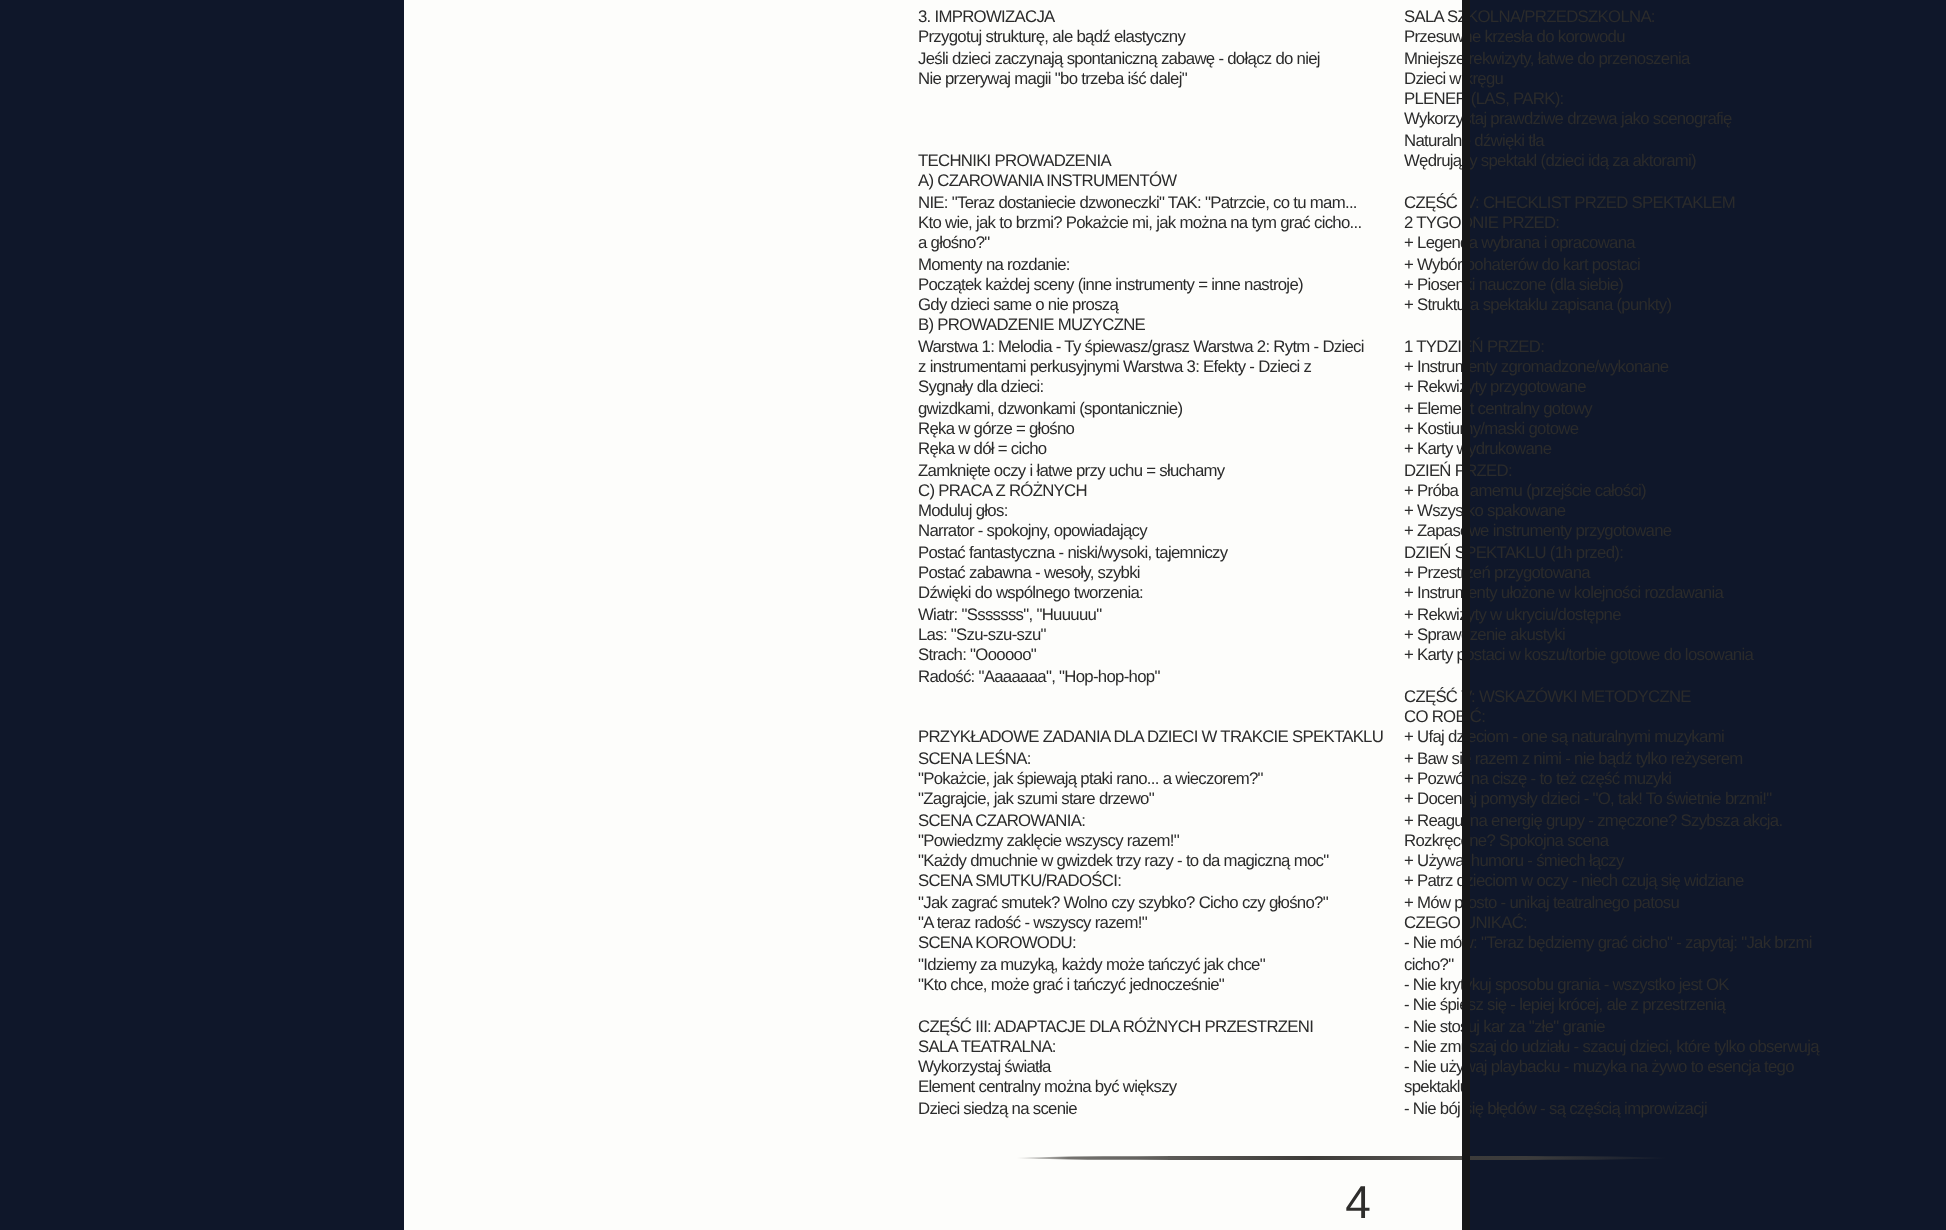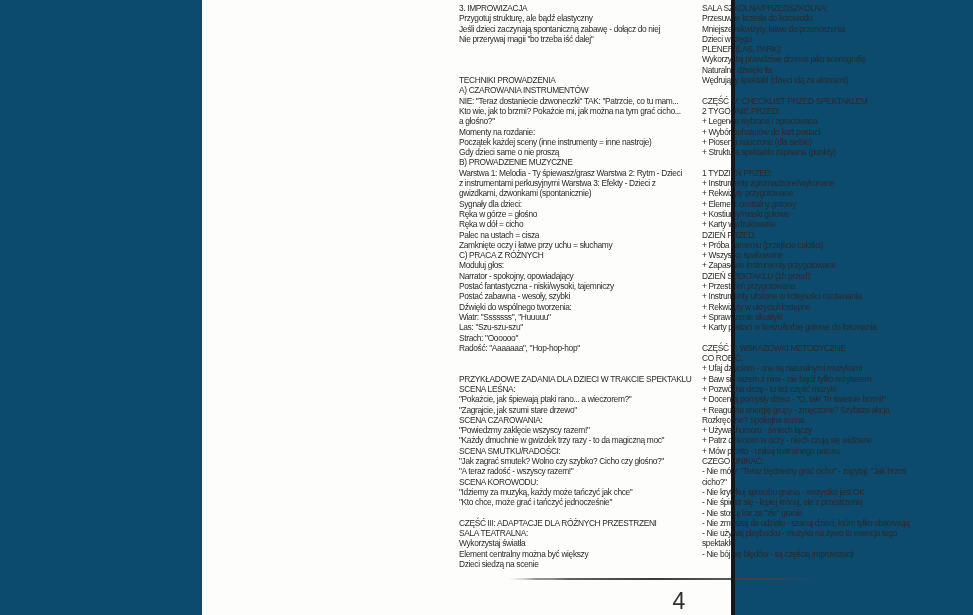--- a/index.html
+++ b/index.html
@@ -1,21 +1,21 @@
 <!DOCTYPE html>
 <html><head>
 <meta charset="utf-8">
 <style>
   html, body { margin: 0; padding: 0; }
   body {
     width: 973px; height: 615px; overflow: hidden;
     background: #e6e3da;
     font-family: "Liberation Sans", "DejaVu Sans", sans-serif;
   }
-  .scene { position: relative; width: 973px; height: 615px; background: #0c4a6e; }
+  .scene { position: relative; width: 973px; height: 615px; background: #0f172a; }
   .paper {
     position: absolute; left: 202px; top: 0; width: 530px; height: 615px;
     background: #fdfdfb;
   }
   .page-edge {
     position: absolute; left: 731px; top: 0; width: 4px; height: 615px;
     background: #171717;
   }
   .col {
     position: absolute; top: 3px;
@@ -76,29 +76,28 @@
 
 
         <div class="line">Gdy dzieci same o nie proszą</div>
 
         <div class="line">B) PROWADZENIE MUZYCZNE</div>
 
         <div class="line">Warstwa 1: Melodia - Ty śpiewasz/grasz Warstwa 2: Rytm - Dzieci</div>
 
         <div class="line">z instrumentami perkusyjnymi Warstwa 3: Efekty - Dzieci z</div>
 
+        <div class="line">Sygnały dla dzieci:</div>
+
         <div class="line">gwizdkami, dzwonkami (spontanicznie)</div>
 
-        <div class="line">Sygnały dla dzieci:</div>
-
         <div class="line">Ręka w górze = głośno</div>
 
         <div class="line">Ręka w dół = cicho</div>
 
-        <div class="line">Palec na ustach = cisza</div>
 
         <div class="line">Zamknięte oczy i łatwe przy uchu = słuchamy</div>
 
         <div class="line">C) PRACA Z RÓŻNYCH</div>
 
         <div class="line">Moduluj głos:</div>
 
         <div class="line">Narrator - spokojny, opowiadający</div>
 
         <div class="line">Postać fantastyczna - niski/wysoki, tajemniczy</div>

